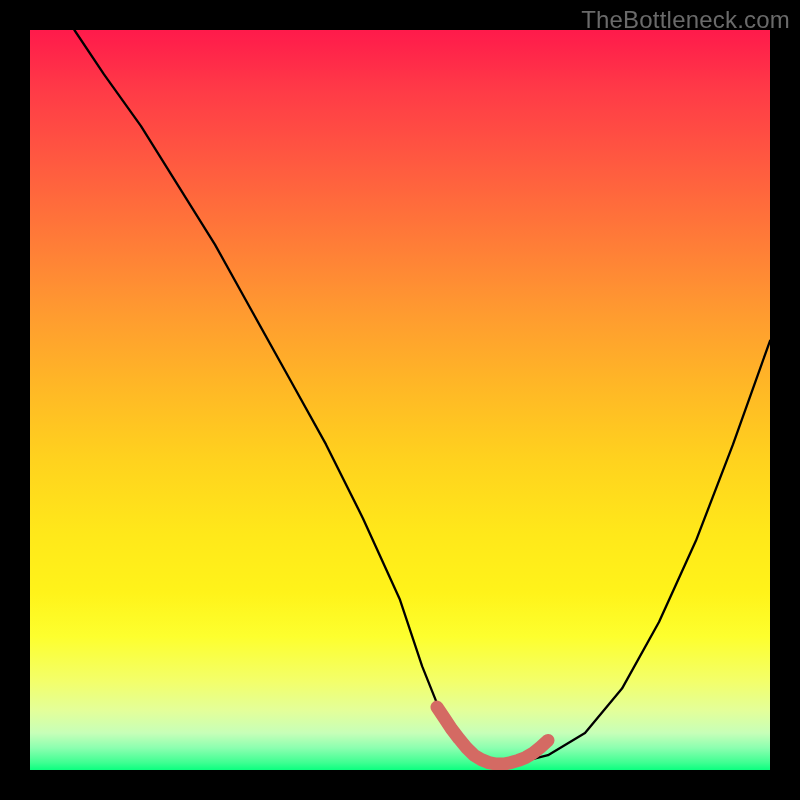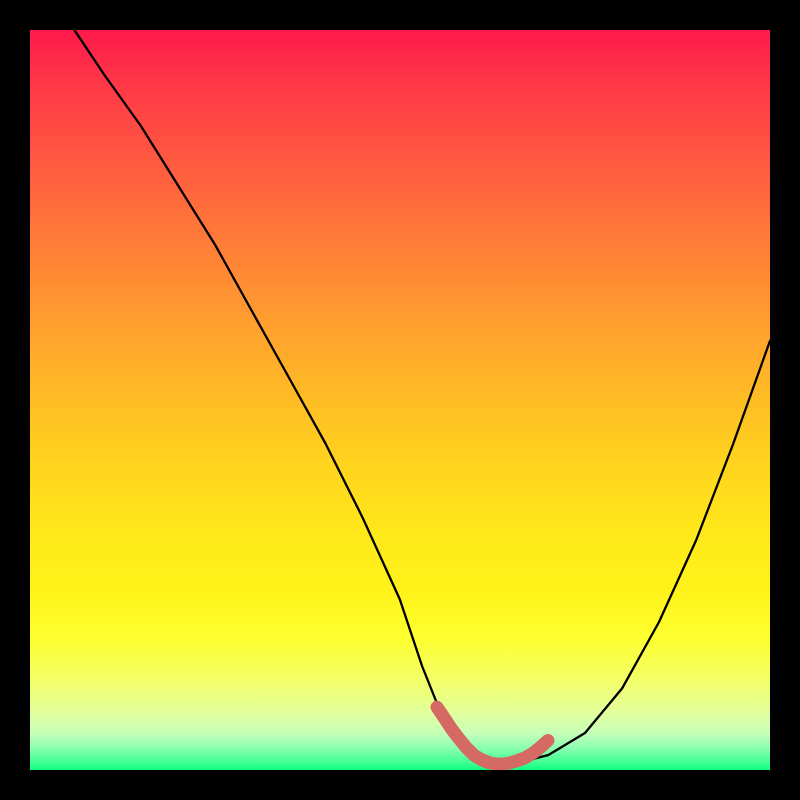--- a/index.html
+++ b/index.html
@@ -50,19 +50,20 @@
     position: absolute;
     left: 0; top: 0;
     width: 100%;
     height: 100%;
   }
 </style>
 </head>
 <body>
 
 <div class="frame">
+  <div class="watermark">TheBottleneck.com</div>
   <div class="plot">
     <svg class="svg-layer" viewBox="0 0 740 740" preserveAspectRatio="none">
       <path id="curve-path" fill="none" stroke="#000000" stroke-width="2.3" stroke-linecap="round" stroke-linejoin="round" d="M44.40 0.00 L74.00 44.40 L111.00 96.20 L148.00 155.40 L185.00 214.60 L222.00 281.20 L259.00 347.80 L296.00 414.40 L333.00 488.40 L370.00 569.80 L392.20 636.40 L407.00 673.40 L429.20 710.40 L444.00 725.20 L466.20 732.60 L488.40 732.60 L518.00 725.20 L555.00 703.00 L592.00 658.60 L629.00 592.00 L666.00 510.60 L703.00 414.40 L740.00 310.80"></path>
       <path id="highlight-path" fill="none" stroke="#d46a63" stroke-width="13" stroke-linecap="round" stroke-linejoin="round" d="M407.00 677.10 L414.40 688.20 L421.80 699.30 L429.20 708.92 L436.60 717.80 L444.00 725.20 L451.40 729.64 L458.80 732.60 L466.20 734.08 L473.60 734.08 L481.00 732.60 L488.40 730.38 L495.80 727.42 L503.20 722.98 L510.60 717.06 L518.00 710.40"></path>
     </svg>
   </div>
 </div>
 
 </body></html>

